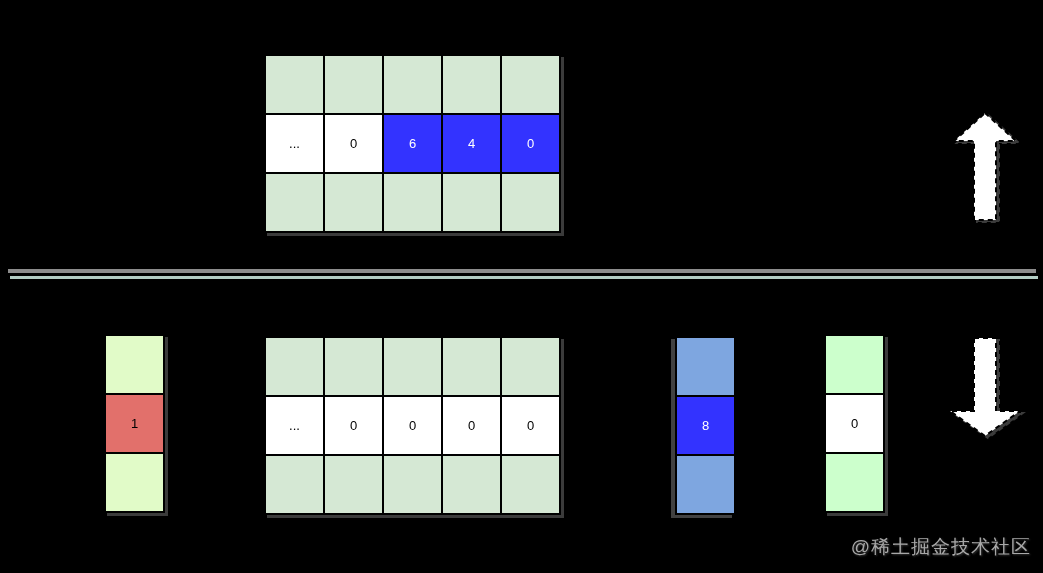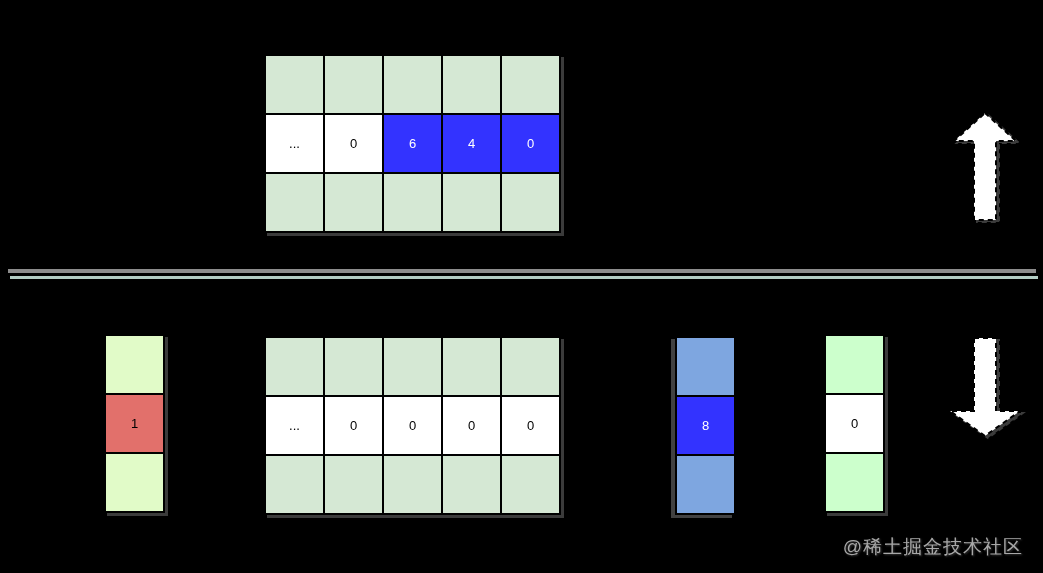--- a/index.html
+++ b/index.html
@@ -42,21 +42,21 @@
   .divider { position: absolute; }
   .divider-gray  { left: 8px;  top: 269px; width: 1028px; height: 4px; background: var(--divider-gray); }
   .divider-green { left: 10px; top: 276px; width: 1028px; height: 3px; background: var(--divider-green); }
 
   .arrow { position: absolute; filter: drop-shadow(3px 2px 0 rgba(130,130,130,0.45)); }
   .up-arrow   { left: 950px; top: 110px; }
   .down-arrow { left: 947px; top: 336px; }
 
   .watermark {
     position: absolute;
-    right: 20px; bottom: 13px;
+    right: 12px; bottom: 13px;
     font-size: 19px;
     color: var(--watermark-color, #a8a8a8);
     text-shadow: 1px 1px 2px #3a3a3a;
     letter-spacing: 1px;
   }
 </style>
 </head>
 <body>
 
 <div class="grid top-grid" style="grid-template-columns: repeat(5, 59px);">

